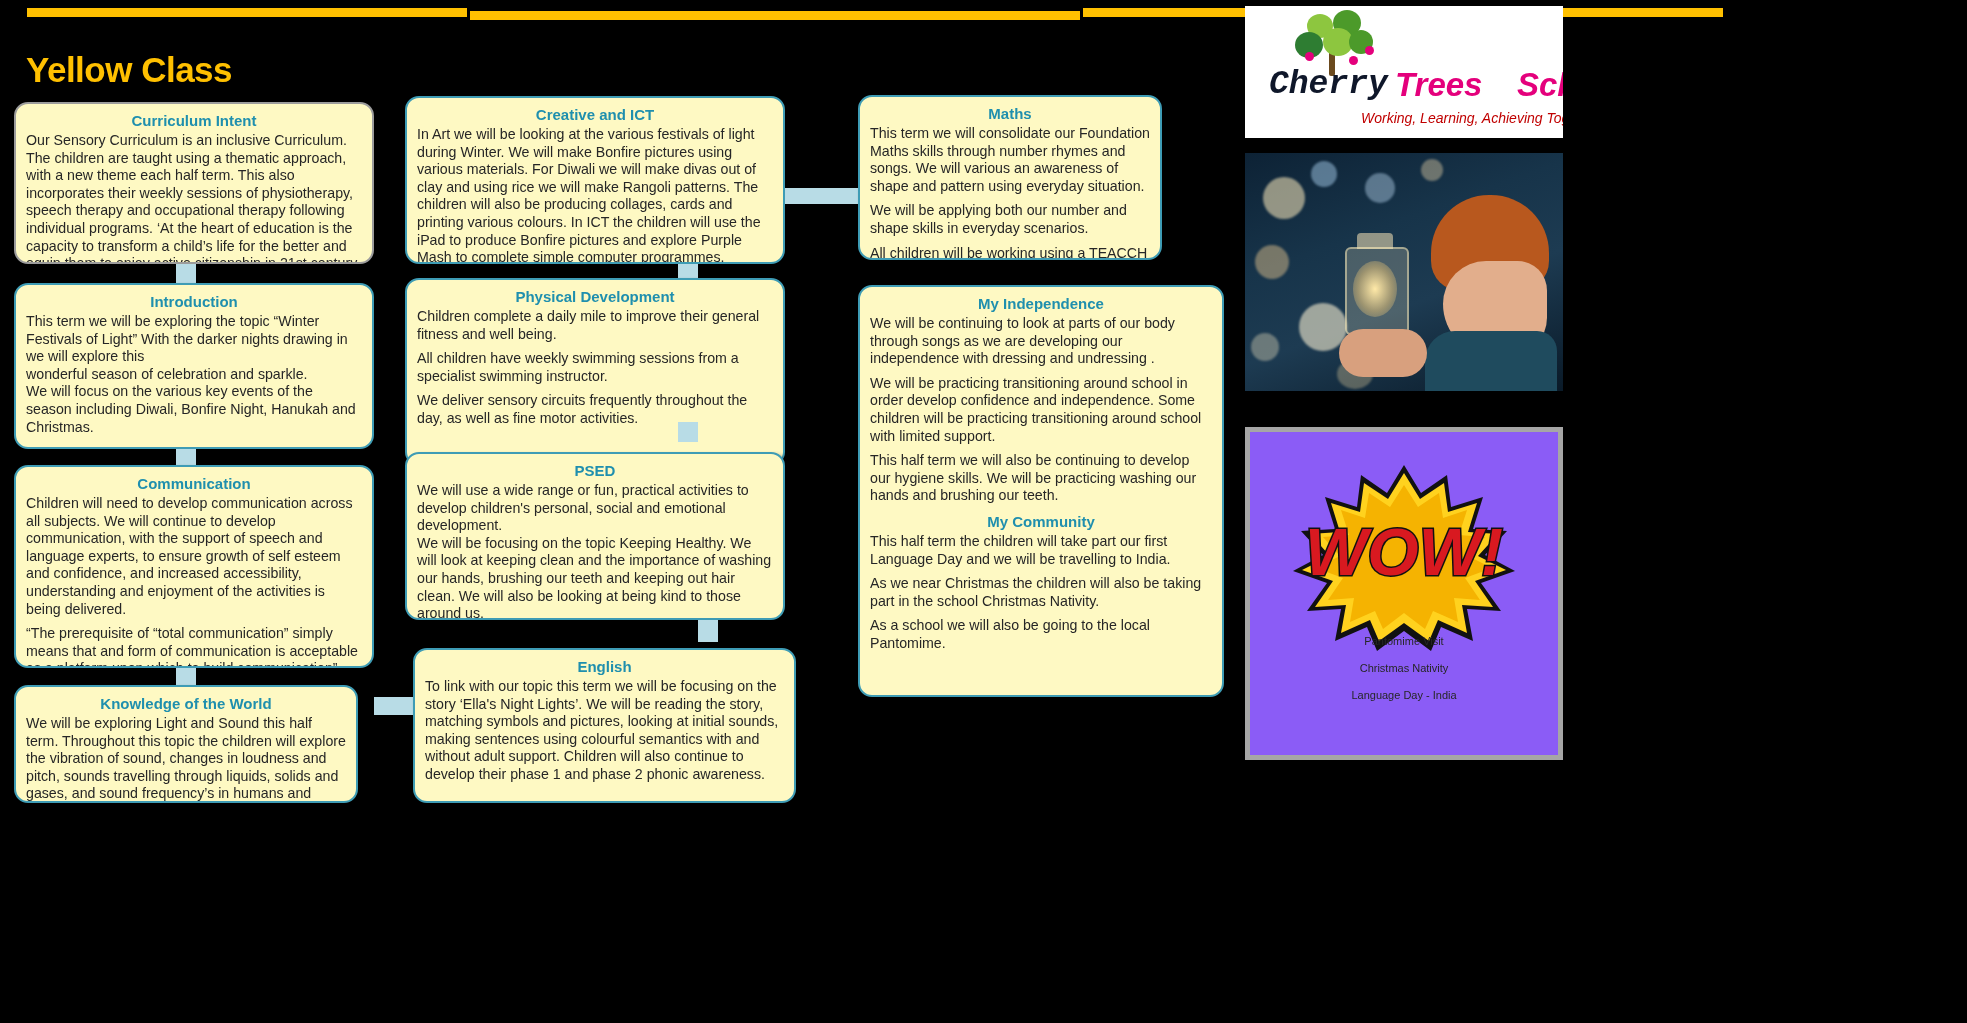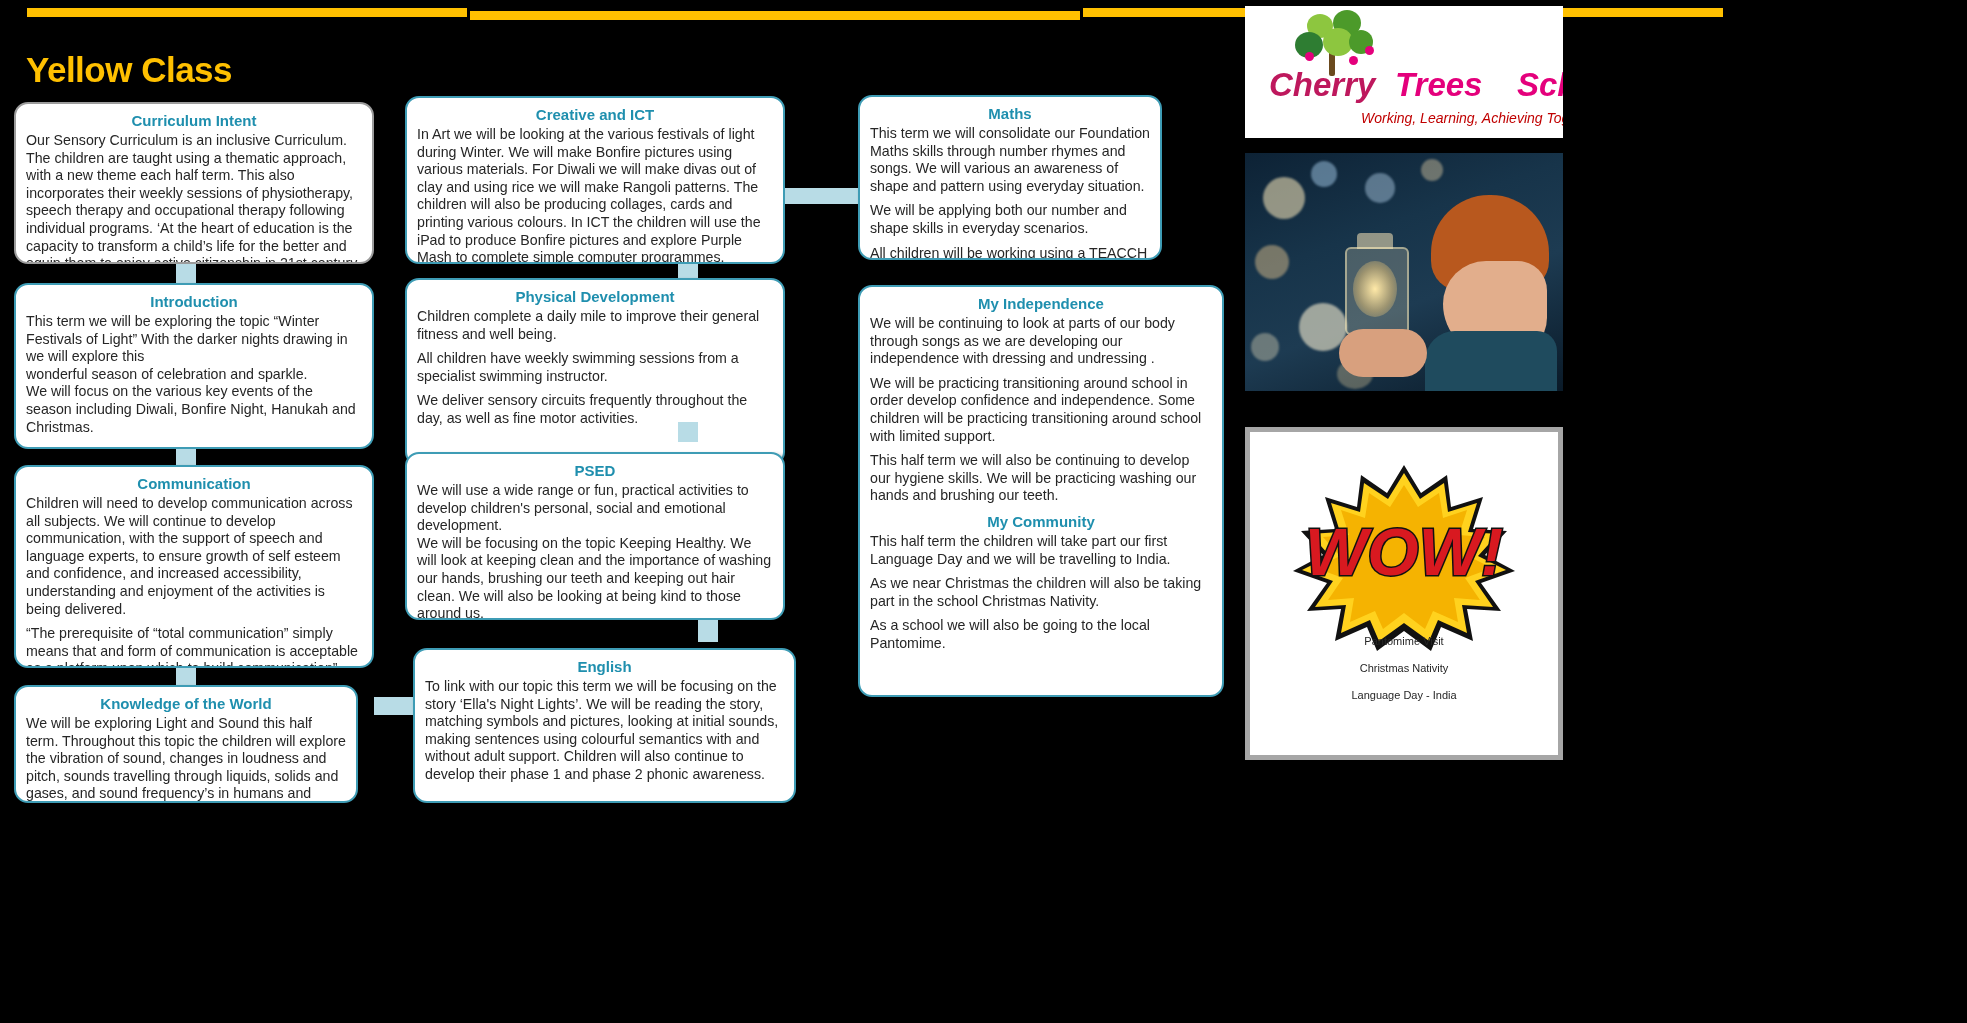--- a/index.html
+++ b/index.html
@@ -34,21 +34,21 @@
     font-size: 35px;
     font-weight: bold;
     color: #FFC000;
     letter-spacing: -0.5px;
     white-space: nowrap;
   }
 
   
   .card {
     position: absolute;
-    background: #ffffff;
+    background: #fef9c3;
     border: 2px solid #3E9CB5;
     border-radius: 14px;
     box-sizing: border-box;
     box-shadow: 3px 3px 4px rgba(0,0,0,0.45);
     padding: 6px 10px 8px 10px;
     overflow: hidden;
   }
   .card.grey-border {
     border: 2px solid #9C9C9C;
   }
@@ -100,21 +100,21 @@
   }
   .leaf {
     position: absolute; border-radius: 50%;
   }
   .logo-word {
     position: absolute;
     font-weight: bold;
     font-style: italic;
     white-space: nowrap;
   }
-  .logo-cherry { left: 24px; top: 60px; font-size: 33px; color: #be185d; }
+  .logo-cherry { left: 24px; top: 60px; font-size: 33px; color: #0f172a; font-family: Liberation Mono, monospace; }
   .logo-trees  { left: 150px; top: 60px; font-size: 33px; color: #E4007C; }
   .logo-school { left: 272px; top: 60px; font-size: 33px; color: #E4007C; }
   .logo-tag {
     position: absolute; left: 116px; top: 104px;
     font-size: 14px; color: #C00000; font-style: italic; white-space: nowrap;
   }
 
   
   .photo-panel {
     left: 1245px; top: 153px; width: 318px; height: 238px;
@@ -152,21 +152,21 @@
     background: rgba(230,215,175,0.6); border-radius: 4px 4px 0 0;
   }
   .hands {
     position: absolute; left: 94px; top: 176px; width: 88px; height: 48px;
     background: #D8A07E; border-radius: 26px;
   }
 
   
   .wow-panel {
     left: 1245px; top: 427px; width: 318px; height: 333px;
-    background: #ffffff;
+    background: #8b5cf6;
     border: 5px solid #A6A6A6;
   }
   .wow-star {
     position: absolute; left: 50%; top: 126px; transform: translate(-50%,-50%);
     width: 250px; height: 190px;
   }
   .wow-caption {
     position: absolute;
     left: 0; right: 0; top: 196px;
     text-align: center;

